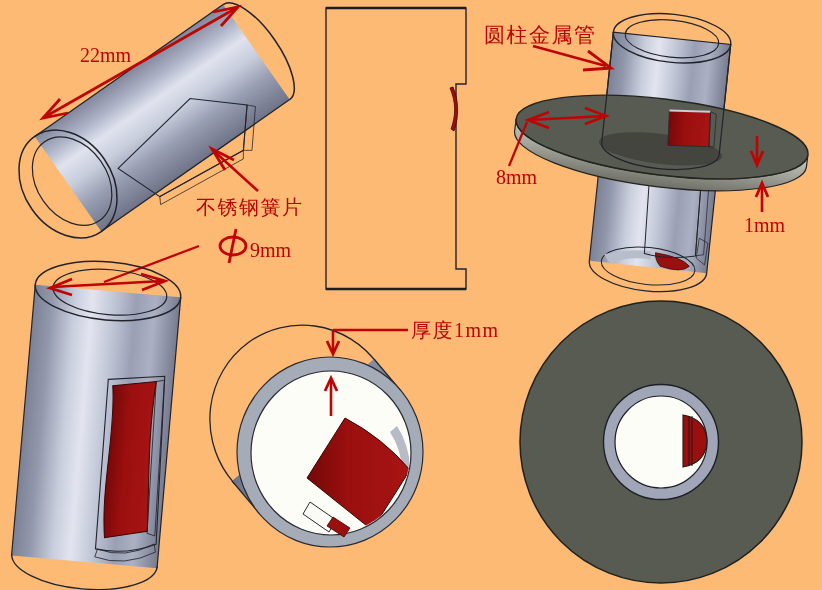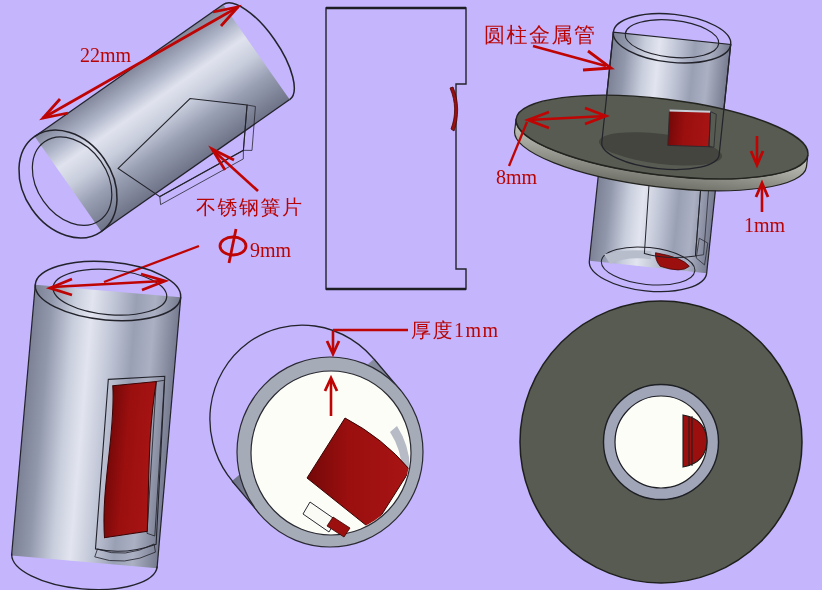--- a/index.html
+++ b/index.html
@@ -1,16 +1,16 @@
 <!DOCTYPE html>
 <html><head>
 <meta charset="utf-8">
 <style>
   html,body { margin:0; padding:0; background:#fdfdf6; }
-  .stage { position:relative; width:822px; height:590px; background:#c4b5fd; overflow:hidden; }
+  .stage { position:relative; width:822px; height:590px; background:#fdba74; overflow:hidden; }
   svg { display:block; }
   text.ann { fill:#b80404; font-family:"Liberation Serif","DejaVu Serif",serif; }
   text.cn  { font-size:20px; letter-spacing:1.5px; }
   text.cn-lg { font-size:21px; letter-spacing:1.5px; }
   text.num { font-size:20px; }
   .dimline { stroke:#bf0404; stroke-width:2.6; fill:none; }
   .dimthin { stroke:#bf0404; stroke-width:2.3; fill:none; }
   .ahead   { stroke:#bf0404; stroke-width:2.8; fill:none; stroke-linejoin:miter; }
   .edge    { stroke:#23232b; fill:none; }
 </style>

